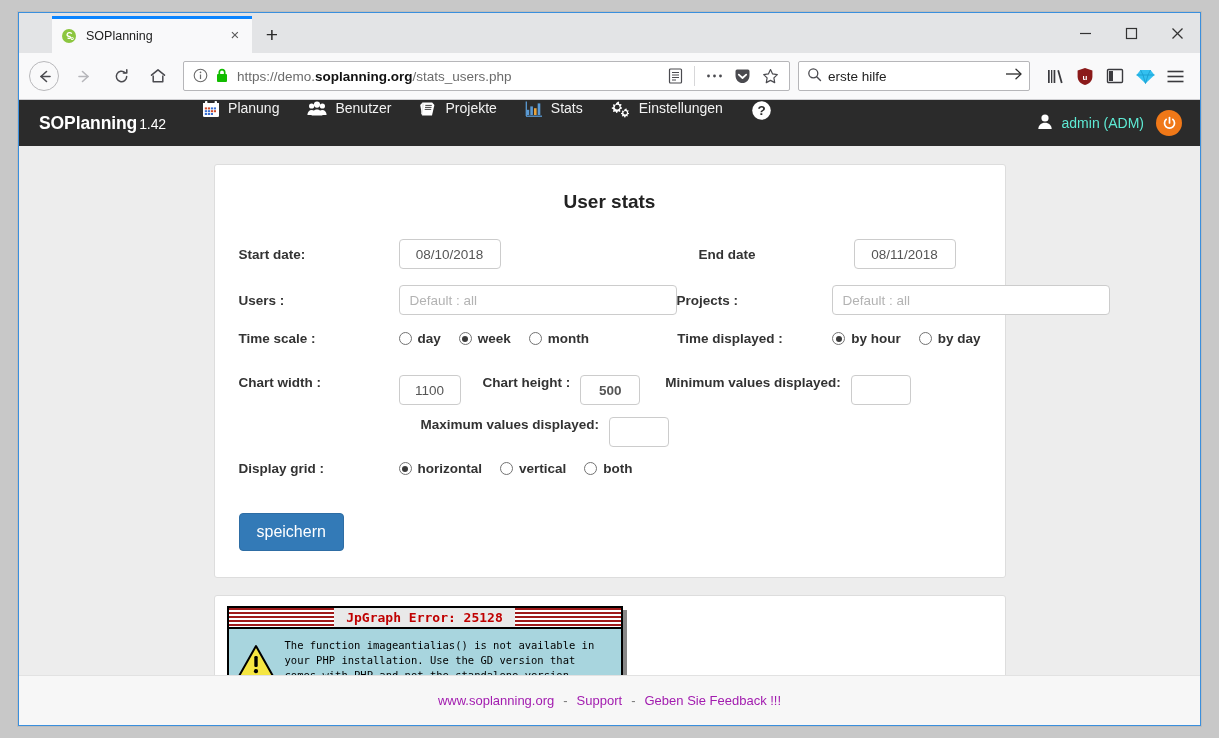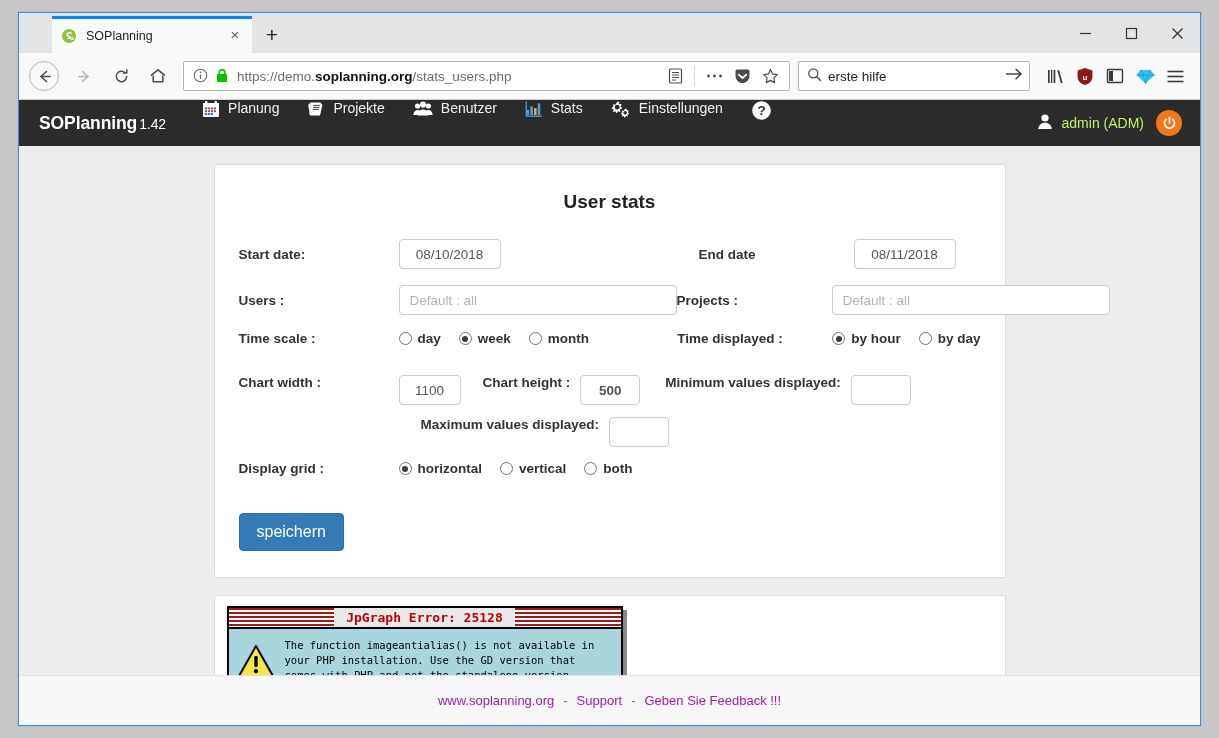--- a/index.html
+++ b/index.html
@@ -142,21 +142,21 @@
   .brand { color:#fff; font-size:17.5px; font-weight:700; letter-spacing:-0.1px; margin-right: 22px; white-space:nowrap;}
   .brand .ver { font-size: 14px; font-weight: 400; margin-left: 2px;}
   .navitem {
     display:flex; align-items:flex-start; gap:8px;
     color:#f2f2f2; font-size:14px;
     padding: 0 14px; height: 46px; cursor:pointer;
     white-space: nowrap;
   }
   .navitem .ic { display:flex; align-items:center; }
   .spacer { flex: 1 1 auto; }
-  .userbox { display:flex; align-items:center; gap:9px; color:#bef264; font-size:14px; cursor:pointer; padding-right: 12px;}
+  .userbox { display:flex; align-items:center; gap:9px; color:#5eead4; font-size:14px; cursor:pointer; padding-right: 12px;}
   .powerbtn { width:26px;height:26px;border-radius:50%;background:#f07818;display:flex;align-items:center;justify-content:center;cursor:pointer;}
 
   
   .content { flex:1 1 auto; overflow:hidden; }
   .panel {
     background:#fff;
     border:1px solid #ddd;
     border-radius:3px;
     margin: 18px auto 0;
     width: 792px;
@@ -447,43 +447,43 @@
                 <rect x="5.8" y="13" width="2.2" height="2"></rect>
                 <rect x="8.8" y="13" width="2.2" height="2"></rect>
               </g>
             </svg>
         </span>
         <span>Planung</span>
       </div>
 
       <div class="navitem">
         <span class="ic">
-          <svg width="18" height="18" viewBox="0 0 18 18">
-              <path d="M3.6 2.4h9.6l2.2 2.6-2.4 10.6H3.2L1.2 5z" fill="#fff"></path>
-              <path d="M3.6 2.4L2.2 13.5 3.2 15.6 5 4.2z" fill="#e8e8e8"></path>
-              <line x1="6.3" y1="5.4" x2="12.8" y2="5.4" stroke="#2b2b2b" stroke-width="0.9"></line>
-              <line x1="6" y1="7.4" x2="12.5" y2="7.4" stroke="#2b2b2b" stroke-width="0.9"></line>
-              <line x1="5.7" y1="9.4" x2="12.2" y2="9.4" stroke="#2b2b2b" stroke-width="0.9"></line>
-            </svg>
-        </span>
-        <span>Projekte</span>
-      </div>
-
-      <div class="navitem">
-        <span class="ic">
           <svg width="20" height="18" viewBox="0 0 20 18">
               <circle cx="4.6" cy="6" r="2.6" fill="#fff"></circle>
               <circle cx="15.4" cy="6" r="2.6" fill="#fff"></circle>
               <path d="M0.4 15c0-3 1.9-5 4.2-5s4.2 2 4.2 5z" fill="#fff"></path>
               <path d="M11.2 15c0-3 1.9-5 4.2-5s4.2 2 4.2 5z" fill="#fff"></path>
               <circle cx="10" cy="4.6" r="3.1" fill="#fff"></circle>
               <path d="M4.6 15.6c0-3.6 2.4-6 5.4-6s5.4 2.4 5.4 6z" fill="#fff"></path>
             </svg>
         </span>
         <span>Benutzer</span>
+      </div>
+
+      <div class="navitem">
+        <span class="ic">
+          <svg width="18" height="18" viewBox="0 0 18 18">
+              <path d="M3.6 2.4h9.6l2.2 2.6-2.4 10.6H3.2L1.2 5z" fill="#fff"></path>
+              <path d="M3.6 2.4L2.2 13.5 3.2 15.6 5 4.2z" fill="#e8e8e8"></path>
+              <line x1="6.3" y1="5.4" x2="12.8" y2="5.4" stroke="#2b2b2b" stroke-width="0.9"></line>
+              <line x1="6" y1="7.4" x2="12.5" y2="7.4" stroke="#2b2b2b" stroke-width="0.9"></line>
+              <line x1="5.7" y1="9.4" x2="12.2" y2="9.4" stroke="#2b2b2b" stroke-width="0.9"></line>
+            </svg>
+        </span>
+        <span>Projekte</span>
       </div>
 
       <div class="navitem">
         <span class="ic">
           <svg width="18" height="18" viewBox="0 0 18 18">
               <rect x="1.6" y="9.8" width="2.6" height="5.2" fill="#5b9bd5"></rect>
               <rect x="5.3" y="6.4" width="2.6" height="8.6" fill="#5b9bd5"></rect>
               <rect x="9" y="8.2" width="2.6" height="6.8" fill="#e8a33d"></rect>
               <rect x="12.7" y="3.4" width="2.6" height="11.6" fill="#5b9bd5"></rect>
               <line x1="1" y1="16.2" x2="17" y2="16.2" stroke="#5b9bd5" stroke-width="1.3"></line>

